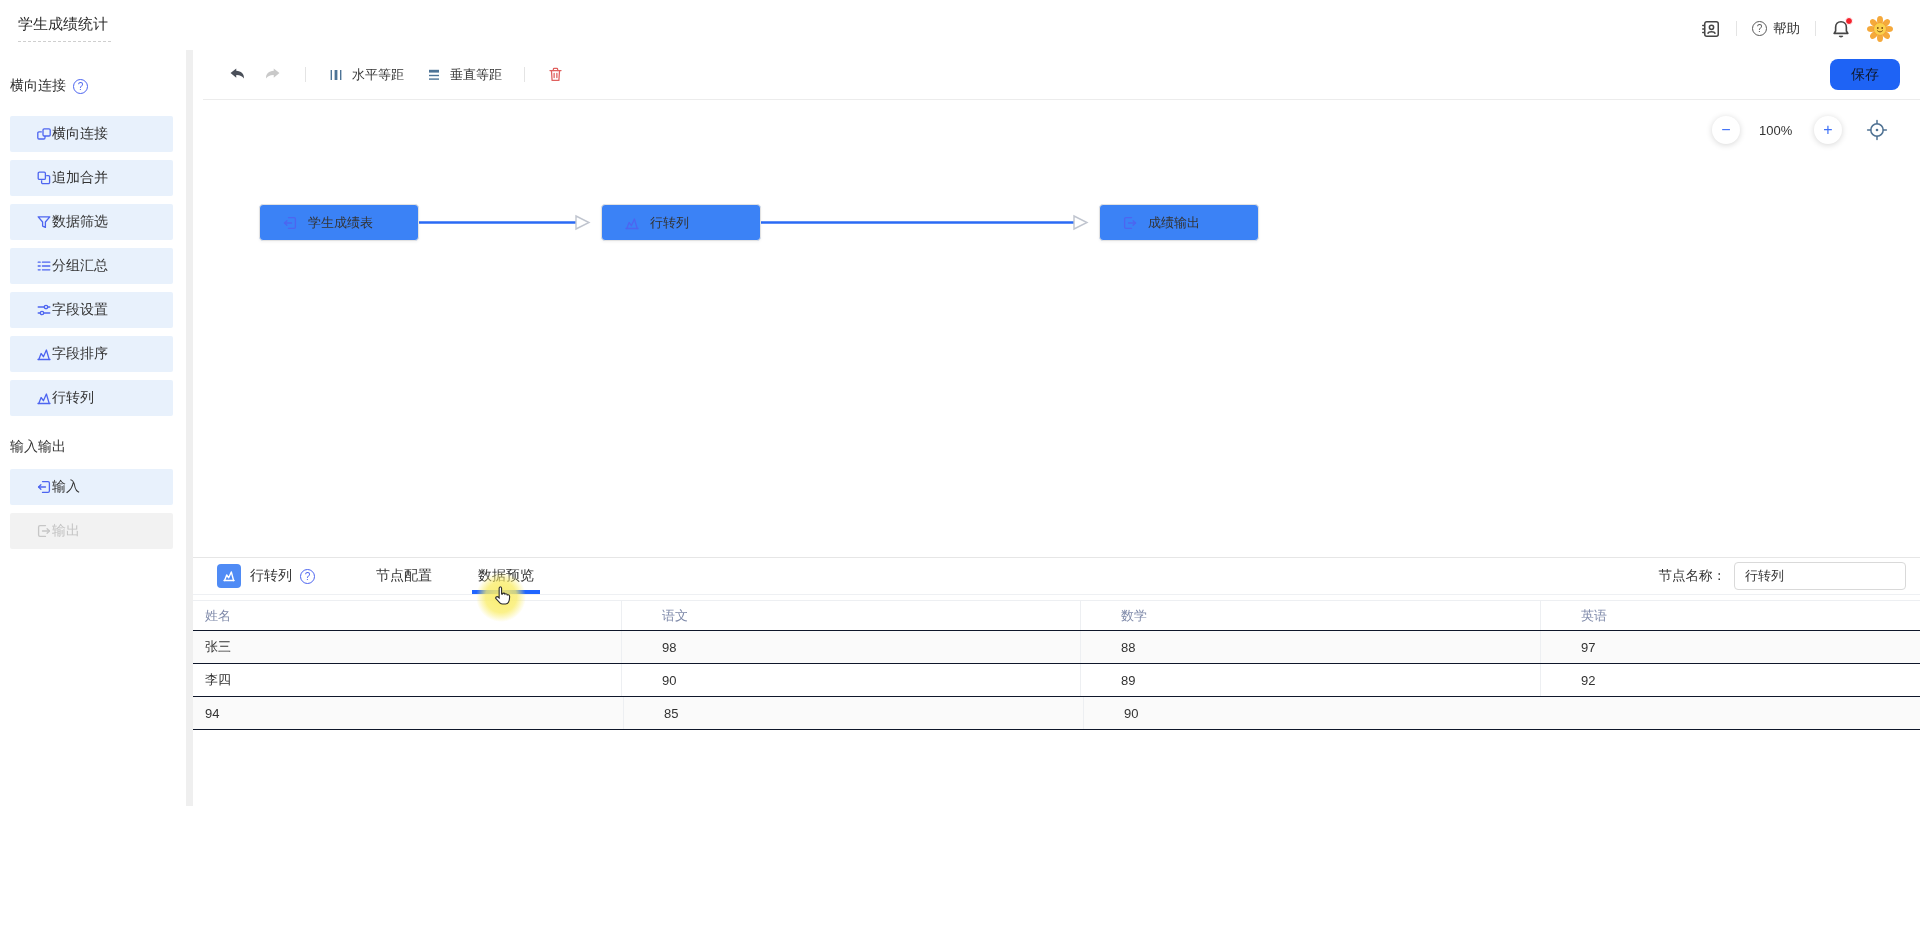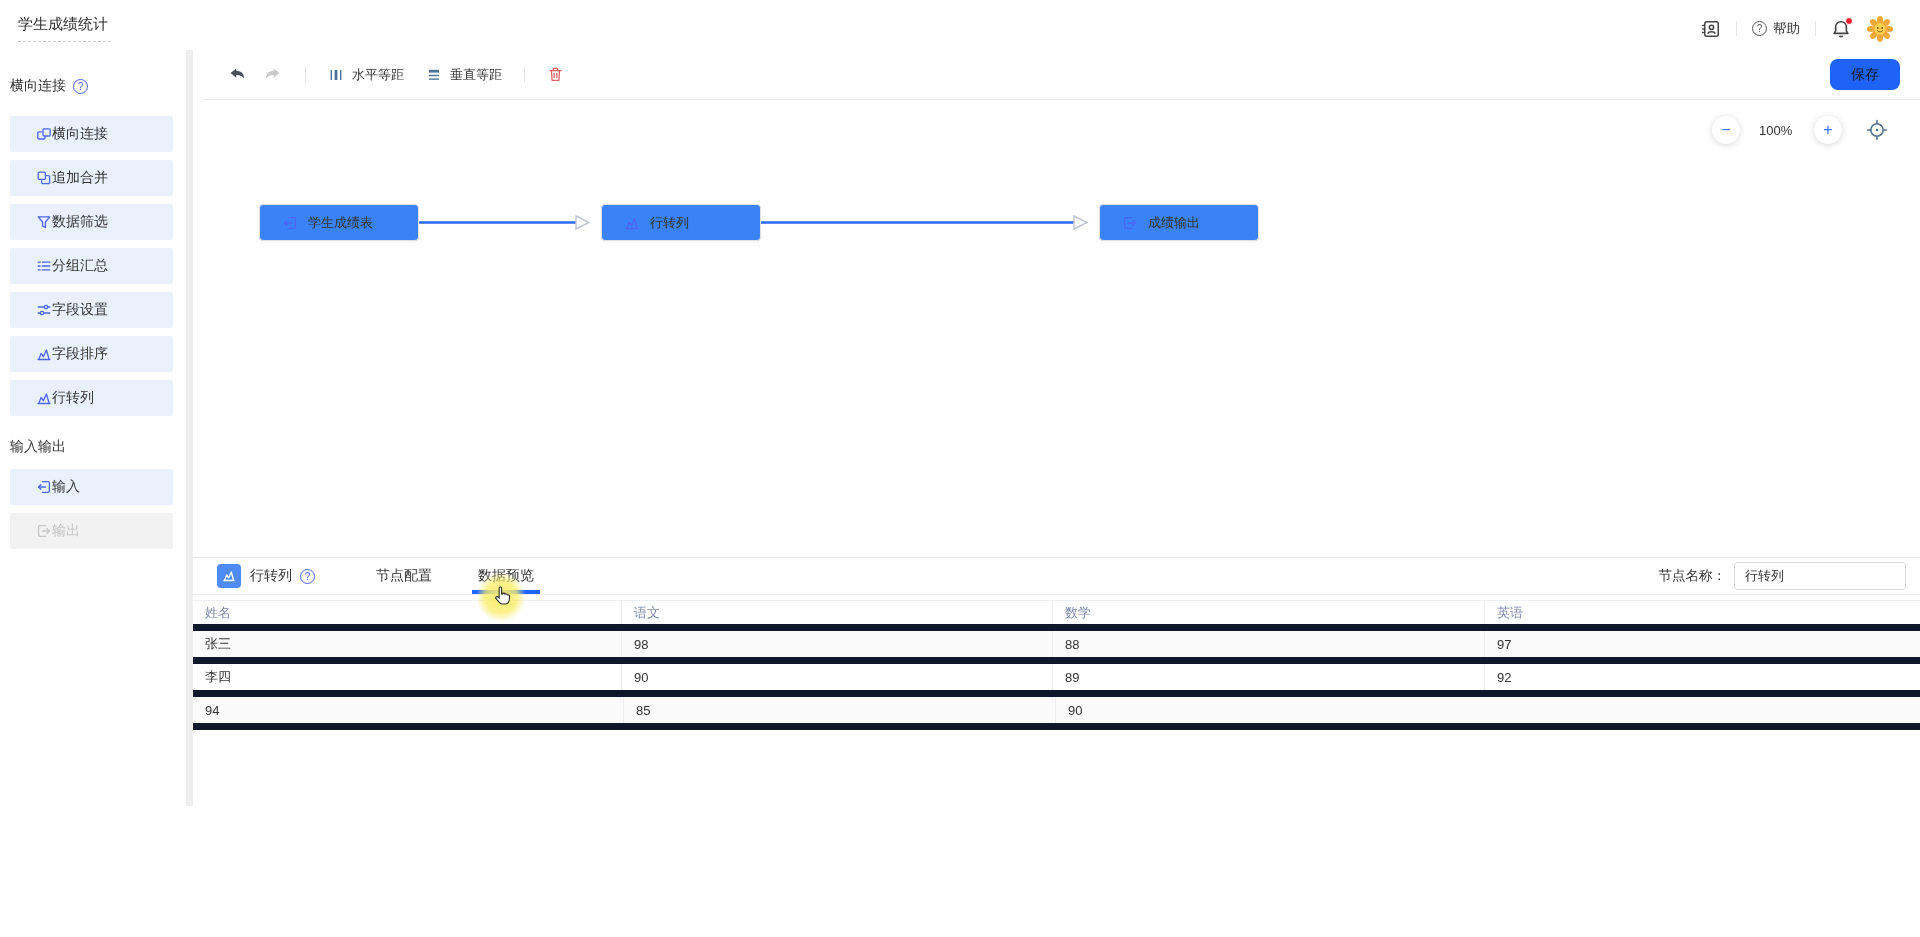--- a/index.html
+++ b/index.html
@@ -77,21 +77,21 @@
   .node-name { margin-left:auto; display:flex; align-items:center; gap:8px; font-size:13.5px; color:#333; }
   .node-name input { width:172px; height:28px; border:1px solid #d9d9d9; border-radius:4px;
                      padding:0 10px; font-size:13px; color:#333; font-family:inherit; outline:none; }
 
   .cursor-spot { position:absolute; left:283px; top:14px; width:50px; height:50px; border-radius:50%;
                  background:radial-gradient(closest-side, rgba(250,237,105,.95), rgba(250,237,105,.78) 62%, rgba(250,237,105,0));
                  z-index:5; pointer-events:none; }
   .cursor-hand { position:absolute; left:299px; top:27px; z-index:6; pointer-events:none; display:flex; }
 
   .grid { position:absolute; top:42px; left:0; right:0; }
-  .grid-row { display:flex; height:33px; border-bottom:7px solid #0f172a; background:#fff; }
+  .grid-row { display:flex; height:33px; border-bottom:1px solid #0f172a; background:#fff;gap:28px; }
   .grid-row.head { height:31px; border-top:1px solid #edeff2; }
   .grid-row.odd { background:#fafafa; }
   .cell { display:flex; align-items:center; padding:0 12px; font-size:13px; color:#333;
           border-right:1px solid #edeff2; overflow:hidden; }
   .grid-row .cell:last-child { border-right:none; }
   .head .cell { color:#7e89a9; }
   .c0 { width:429px; } .c1 { width:431px; } .c2 { width:432px; } .c3 { flex:1; }
 </style>
 </head>
 <body>

